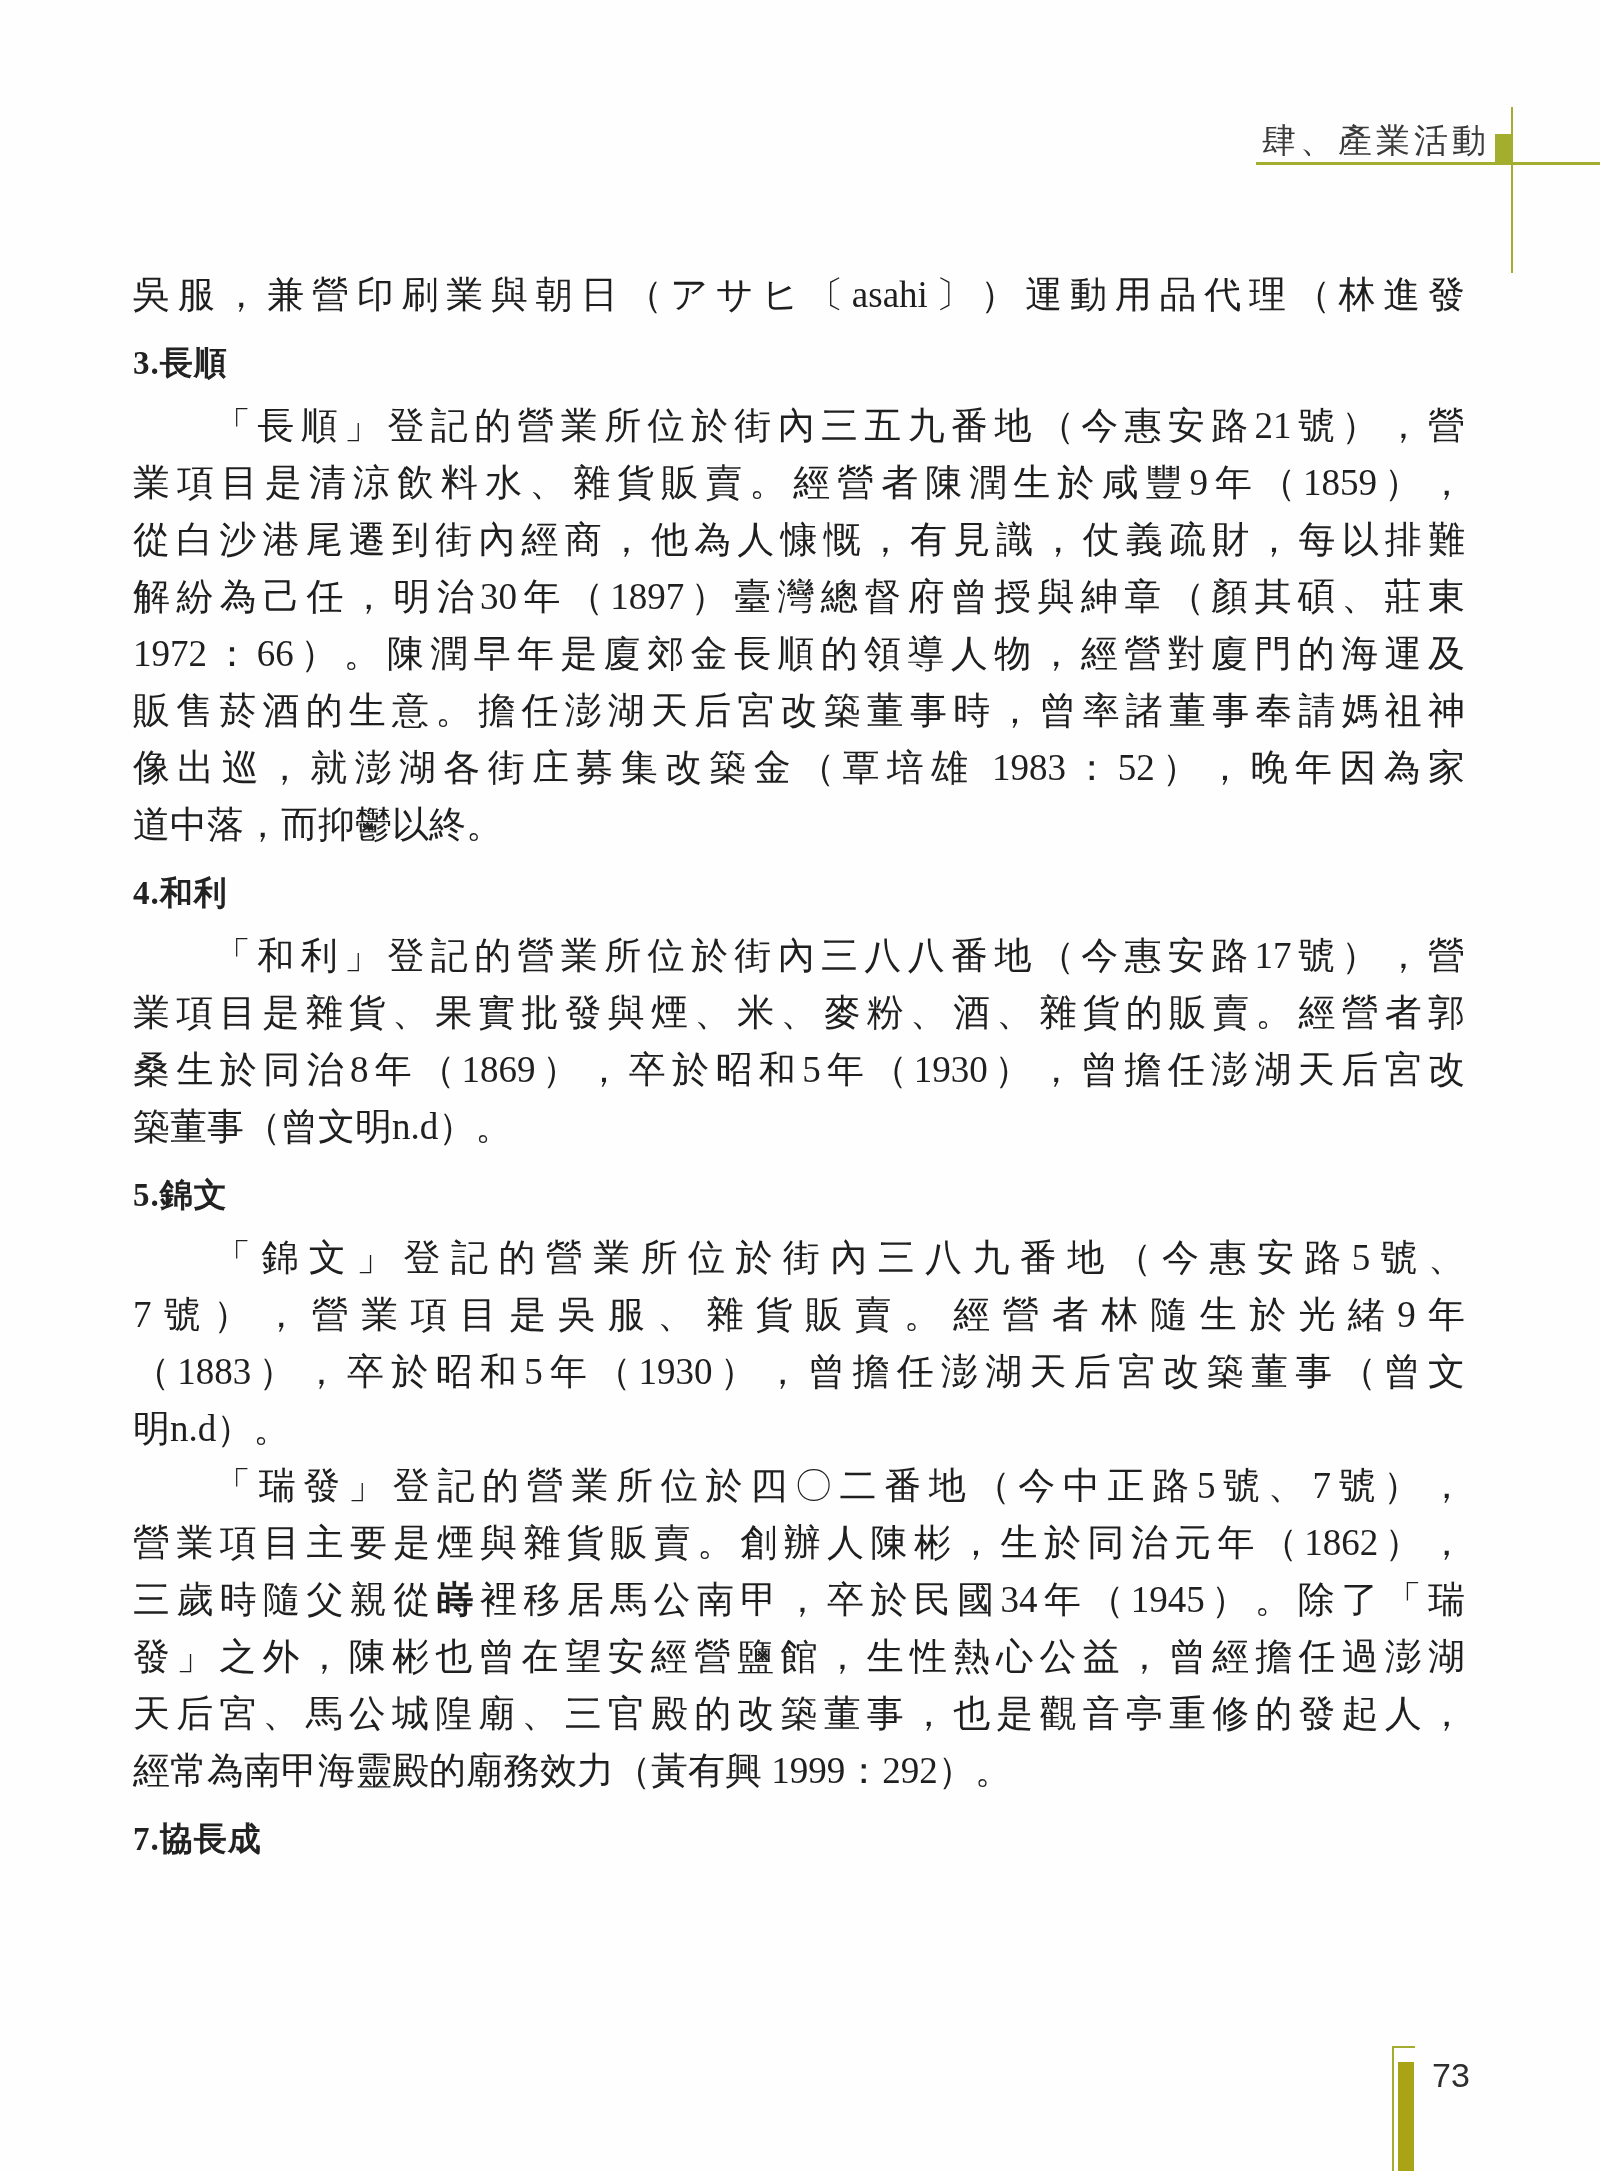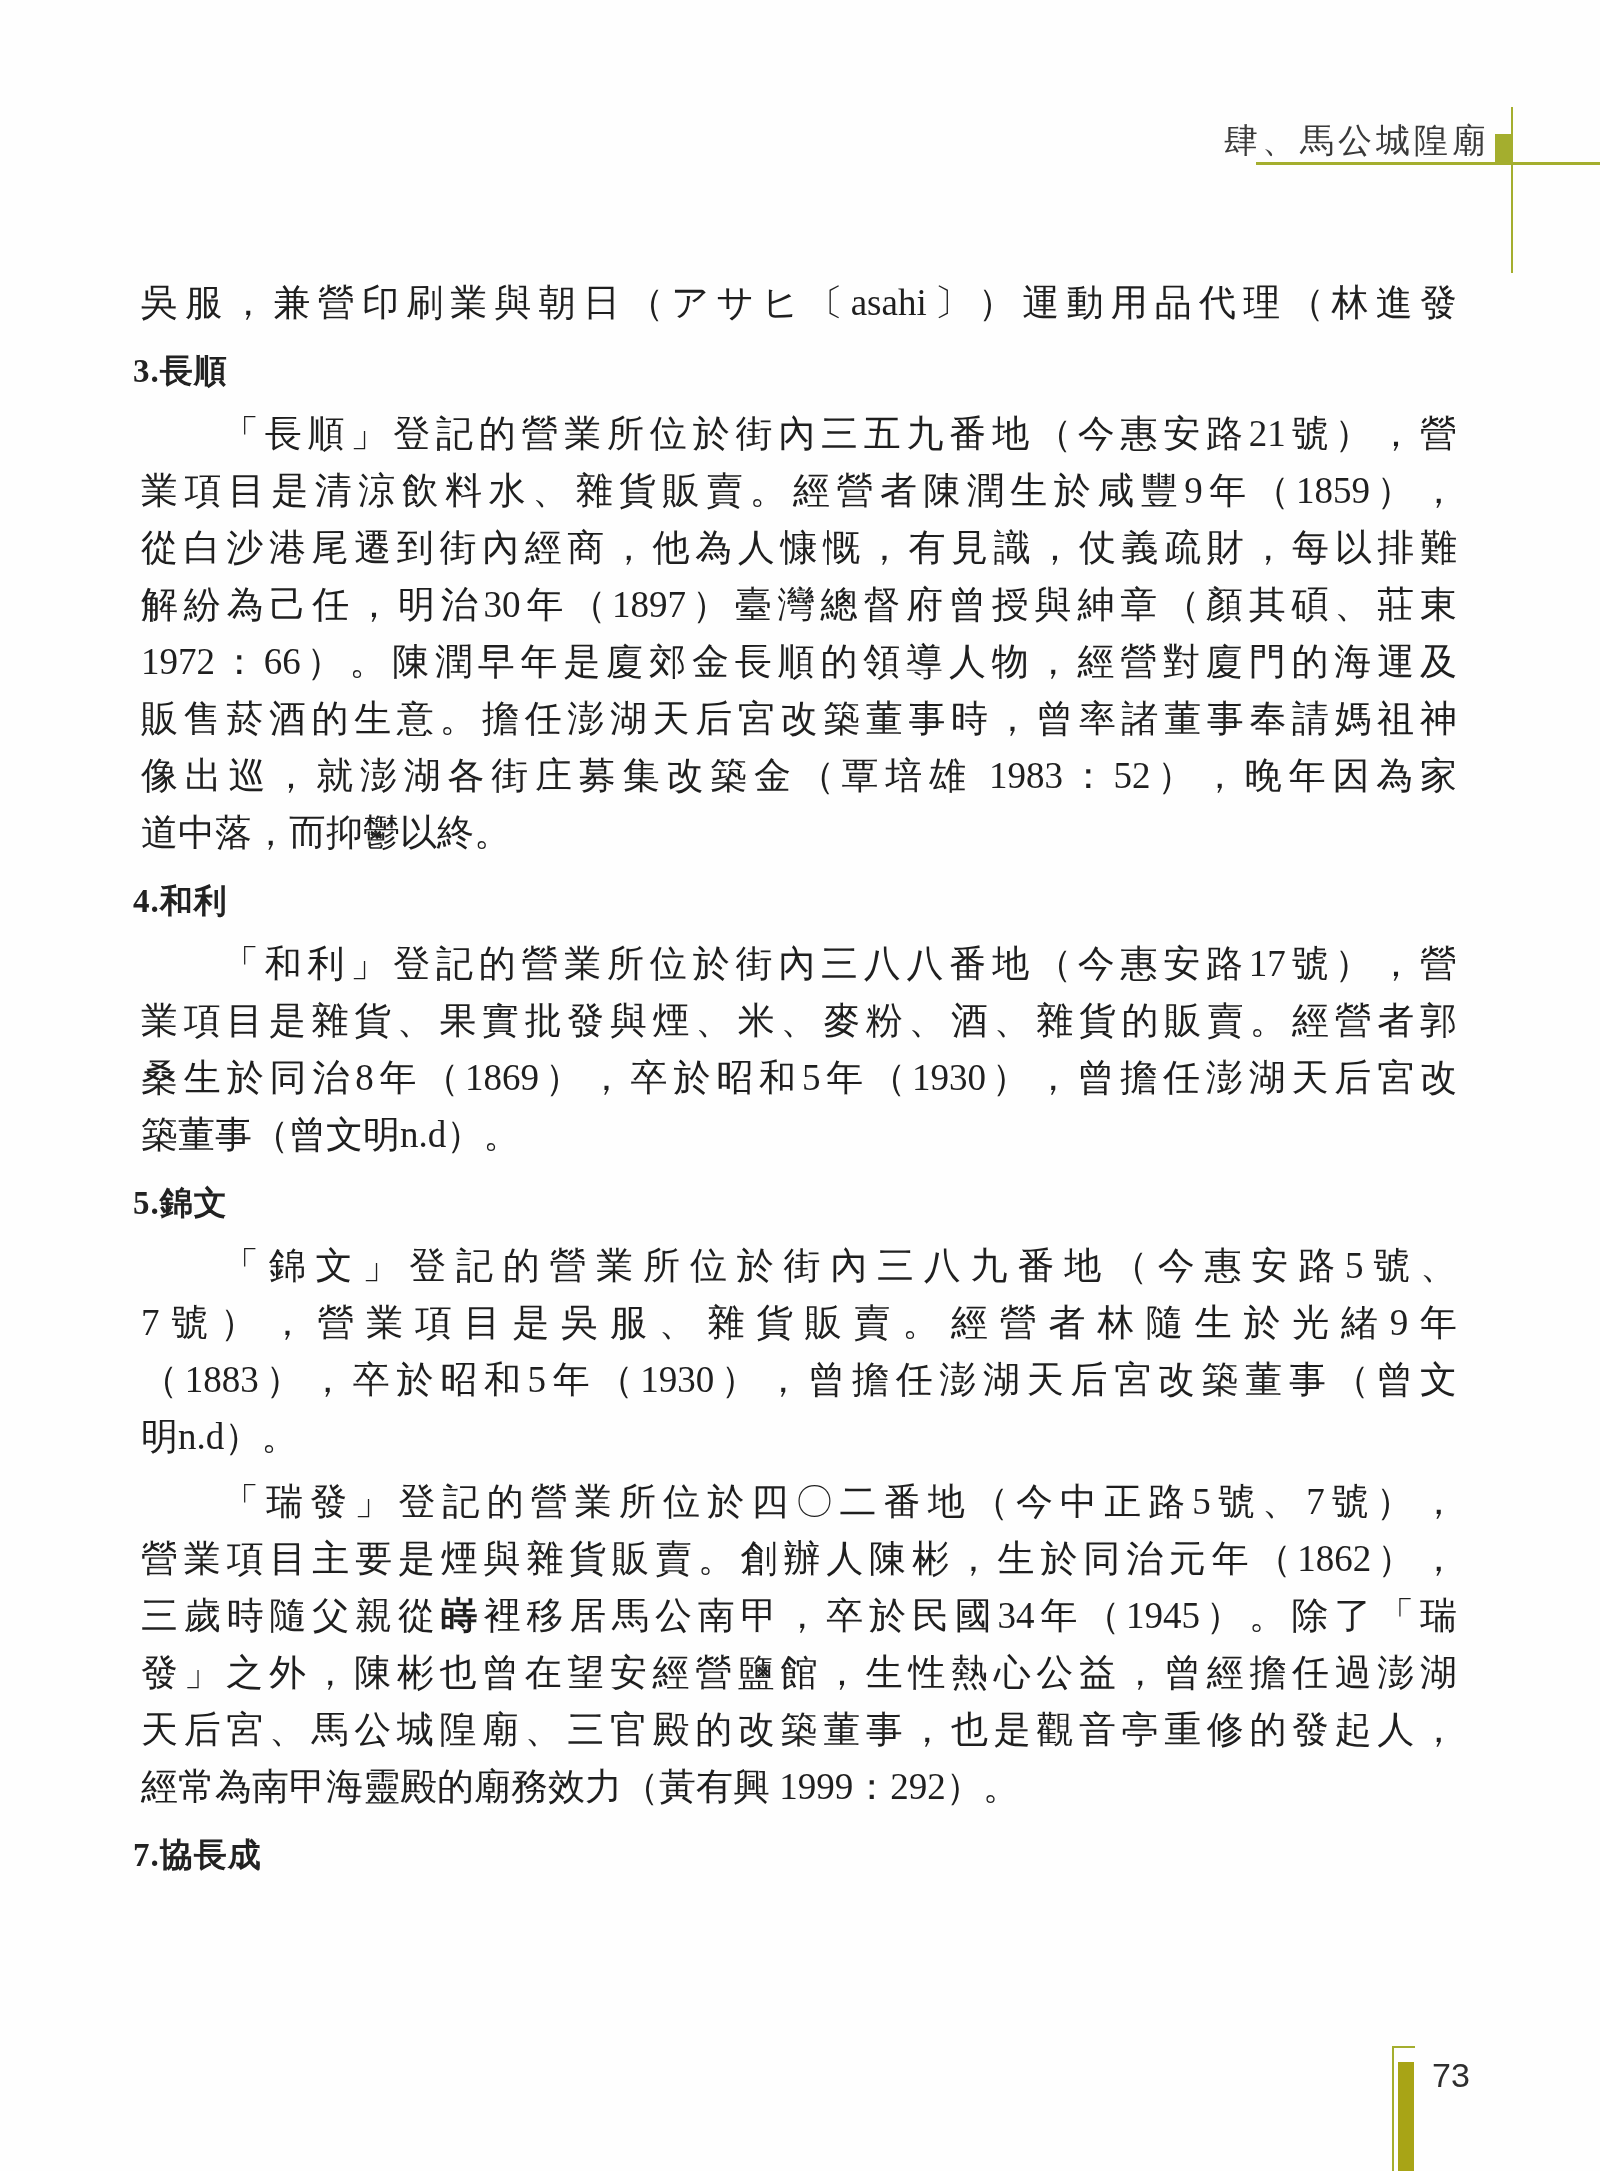--- a/index.html
+++ b/index.html
@@ -33,21 +33,21 @@
   }
   .hdr-square{
     position:absolute;left:1495px;top:134px;width:17px;height:30px;
     background:var(--accent-olive);
   }
   
   .body-text{
     position:absolute;left:133px;top:266px;width:1332px;
     font-size:37px;line-height:57px;
   }
-  .para{margin:8px;}
+  .para{margin:0;}
   .line{
     display:block;
     text-align:justify;
     text-justify:inter-ideograph;
   }
   .line.fill{text-align-last:justify;}
   .line.indent{text-indent:81px;}
   .bold-char{
     font-family:"Liberation Sans","DejaVu Sans",sans-serif;
     font-weight:bold;
@@ -77,21 +77,21 @@
     position:absolute;left:1432px;top:2056px;
     font-family:Liberation Sans, sans-serif;
     font-size:34px;color:#2e2e2e;
   }
 </style>
 </head>
 <body>
 
 <div class="page">
 
-  <span class="hdr-title">肆、馬公城隍廟</span>
+  <span class="hdr-title">肆、產業活動</span>
   <span class="hdr-hline"></span>
   <span class="hdr-vline"></span>
   <span class="hdr-square"></span>
 
   <main class="body-text">
 
     <p class="para">
       <span class="line fill">吳服，兼營印刷業與朝日（アサヒ〔asahi〕）運動用品代理（林進發</span>
     </p>
 

